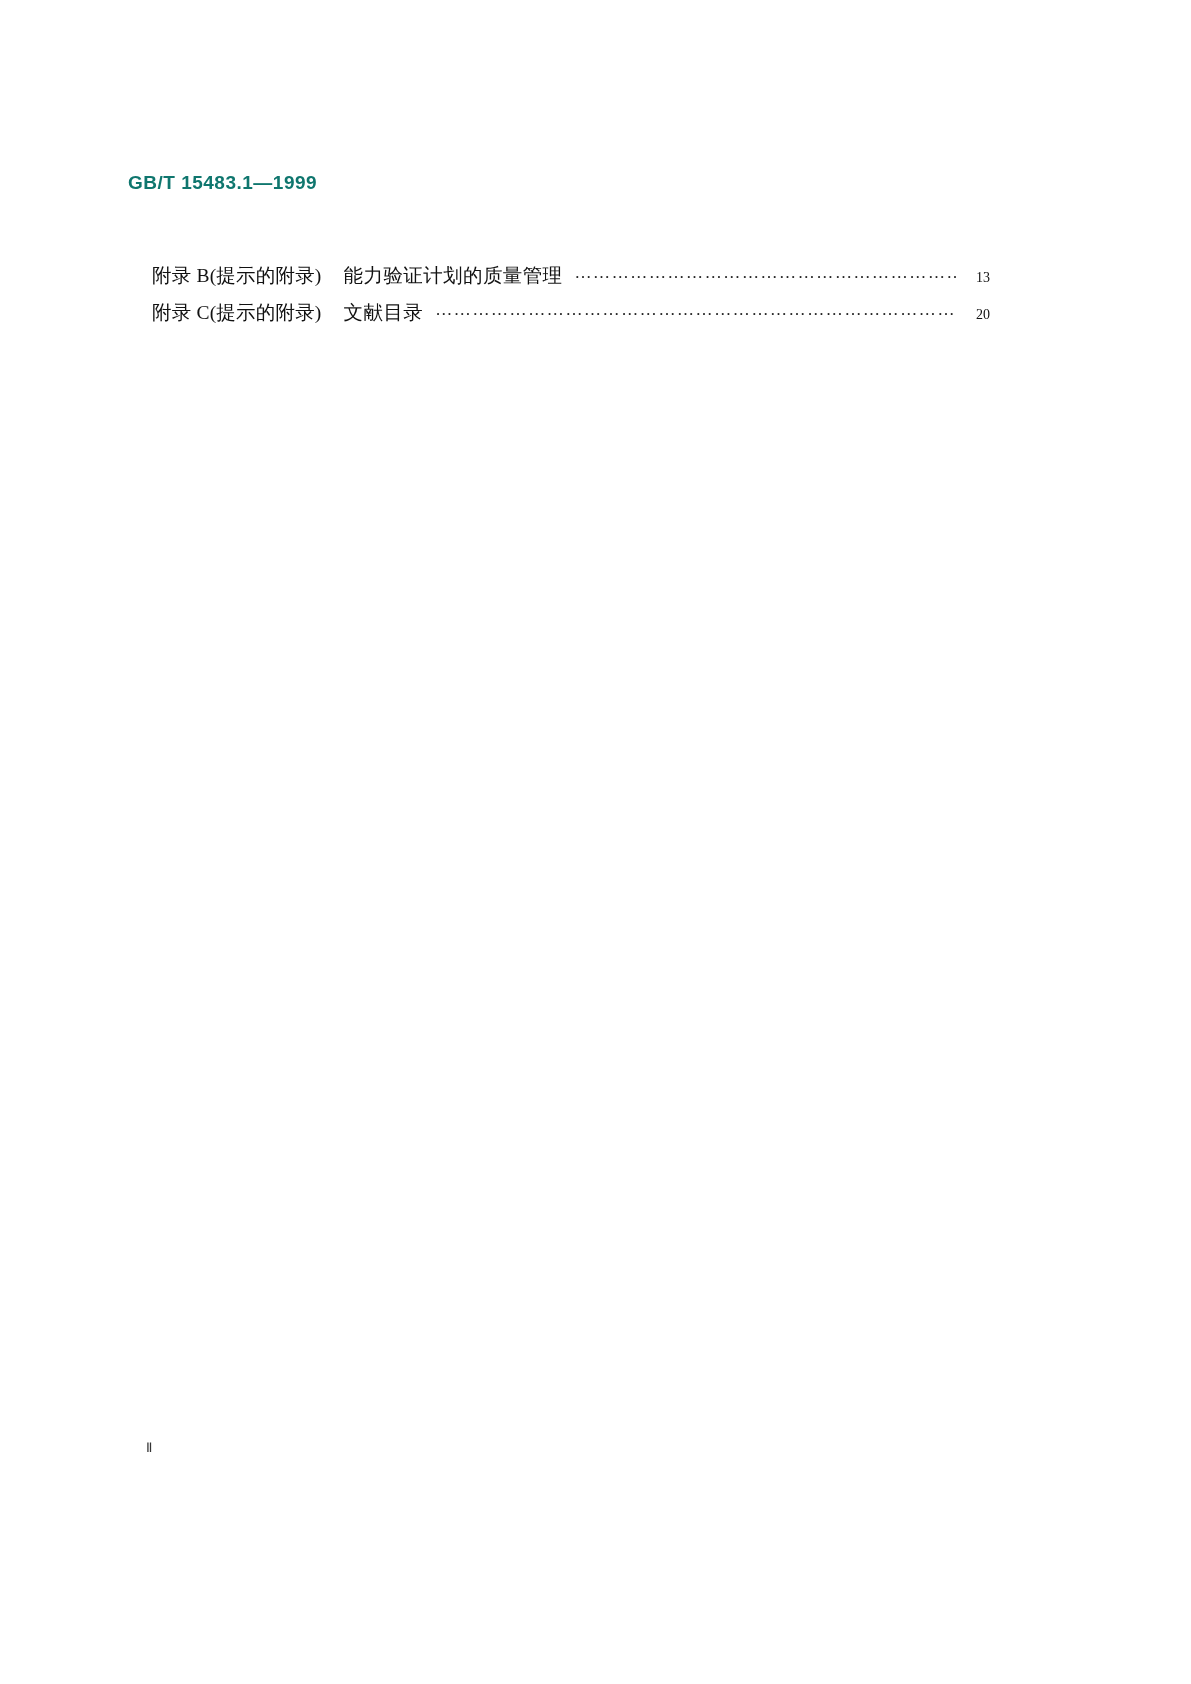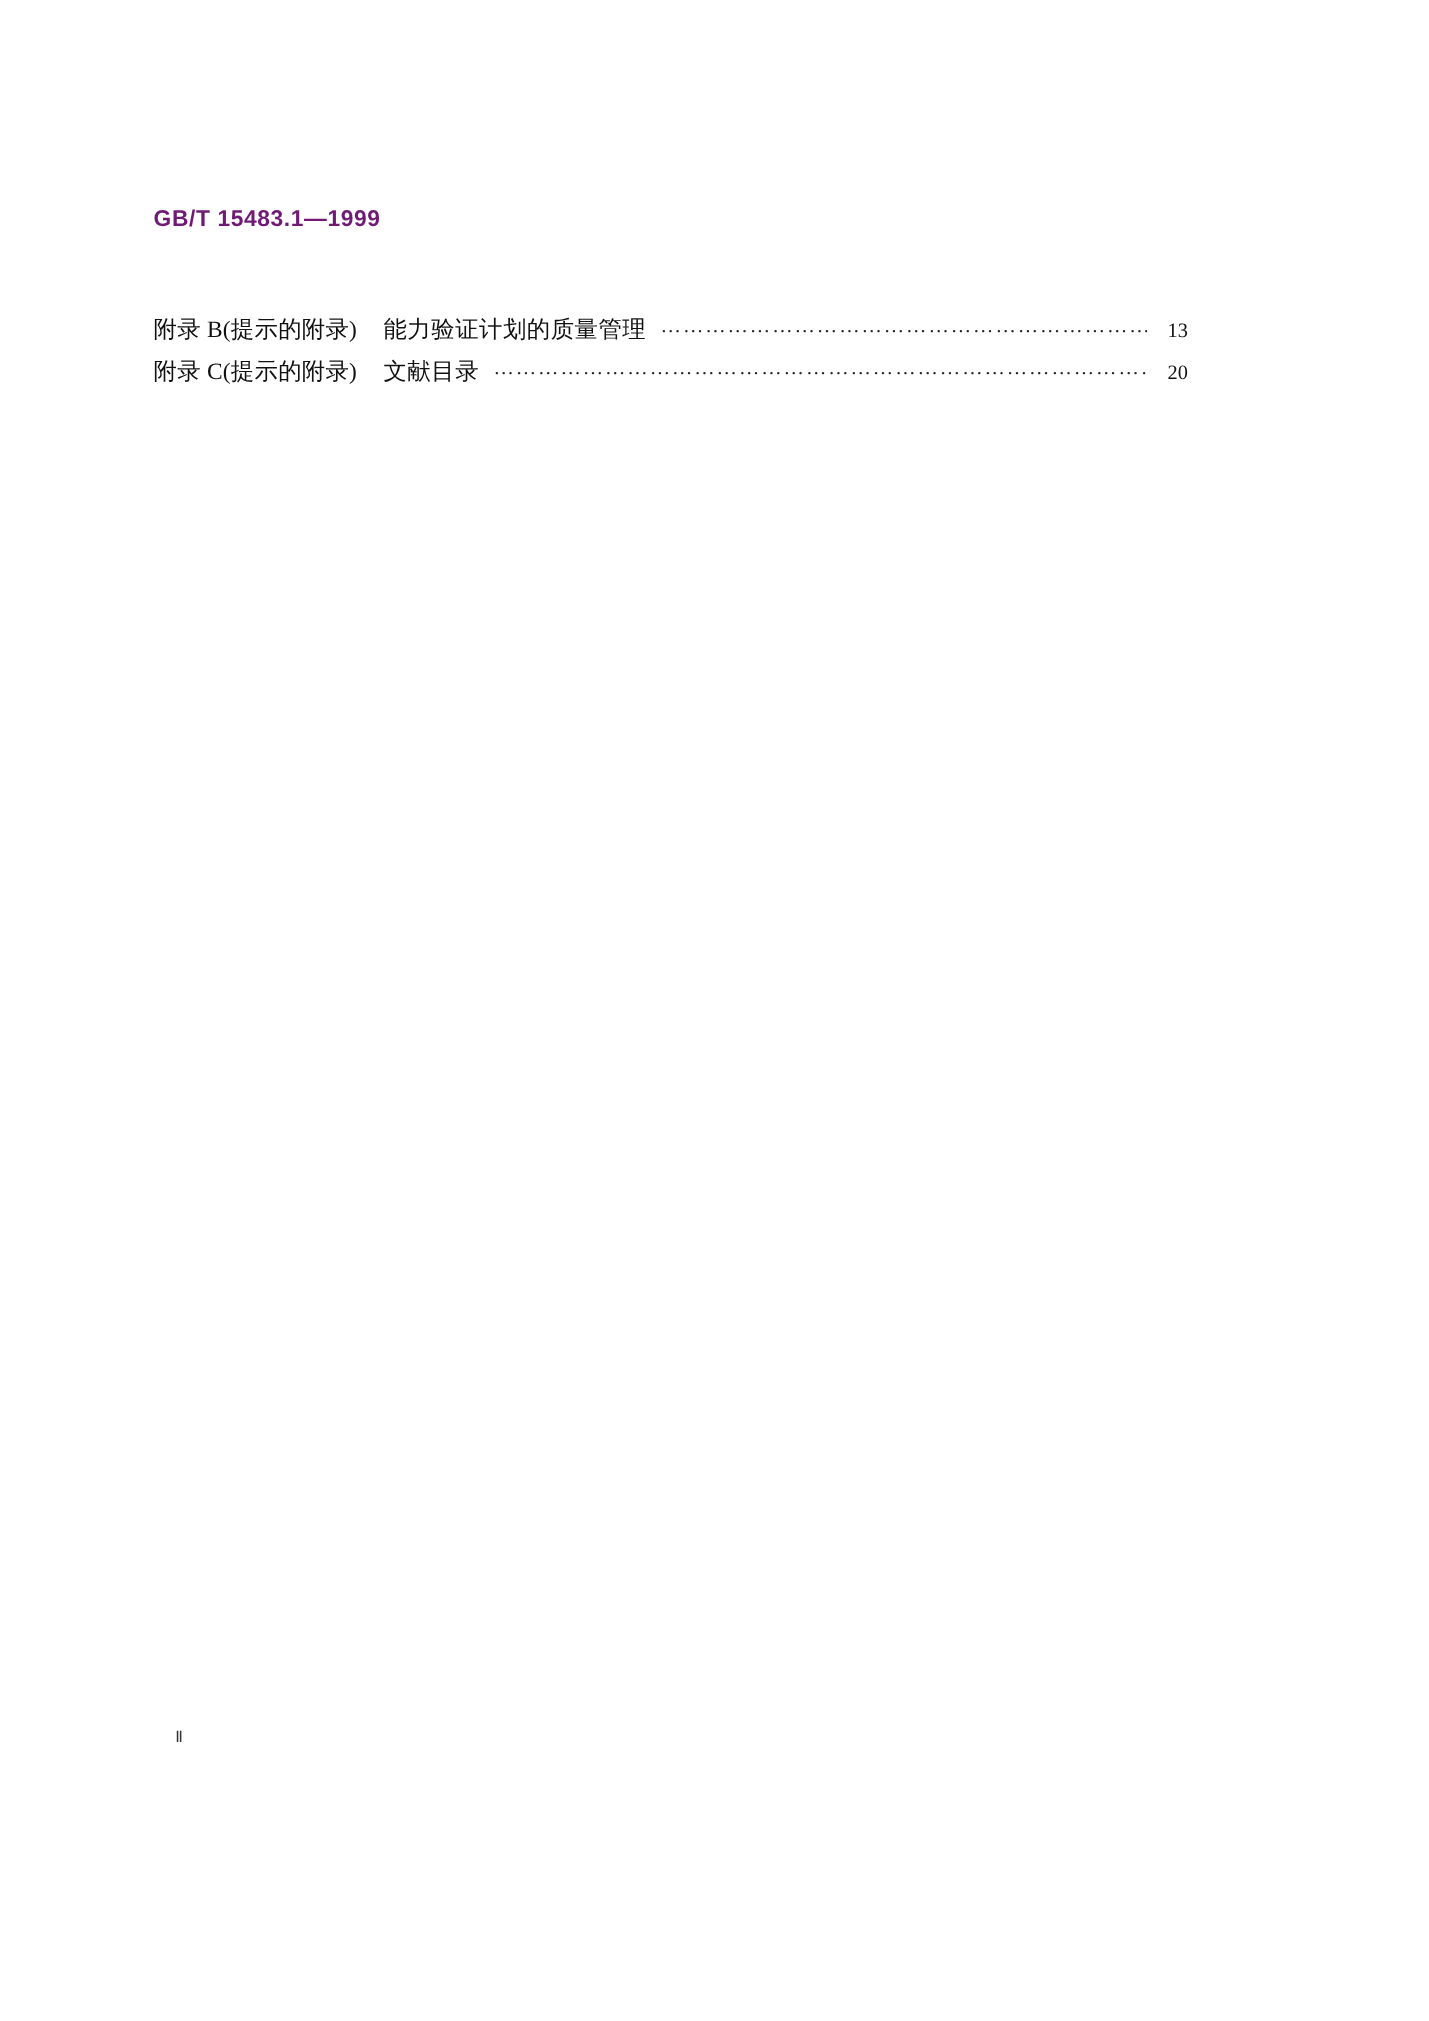--- a/index.html
+++ b/index.html
@@ -20,36 +20,37 @@
     inset: 0;
   }
   .std-header {
     position: absolute;
     left: 128px;
     top: 172px;
     font-family: "Liberation Sans", sans-serif;
     font-weight: bold;
     font-size: 19px;
     letter-spacing: 0.5px;
-    color: #701a75;
+    color: #0f766e;
     white-space: nowrap;
   }
   .toc {
     position: absolute;
     left: 128px;
     top: 258px;
     width: 862px;
   }
   .toc-row {
     display: flex;
     align-items: baseline;
     font-size: 19.5px;
     line-height: 34px;
     color: #111111;
     white-space: nowrap;
+    margin-left: 24px;
   }
   .toc-annex {
     font-family: "Liberation Serif", serif;
     letter-spacing: 0.2px;
   }
   .toc-title {
     font-family: Liberation Sans, sans-serif;
     margin-left: 22px;
     letter-spacing: 0.4px;
   }
@@ -65,21 +66,21 @@
     left: 0;
     top: 0;
     white-space: nowrap;
     font-size: 17px;
     letter-spacing: 1.6px;
     color: #222222;
     line-height: 19px;
   }
   .toc-page {
     font-family: "Liberation Serif", serif;
-    font-size: 17px;
+    font-size: 14px;
     min-width: 26px;
     text-align: right;
     color: #111111;
   }
   .folio {
     position: absolute;
     left: 146px;
     top: 1440px;
     font-family: "Liberation Serif", serif;
     font-size: 13px;

